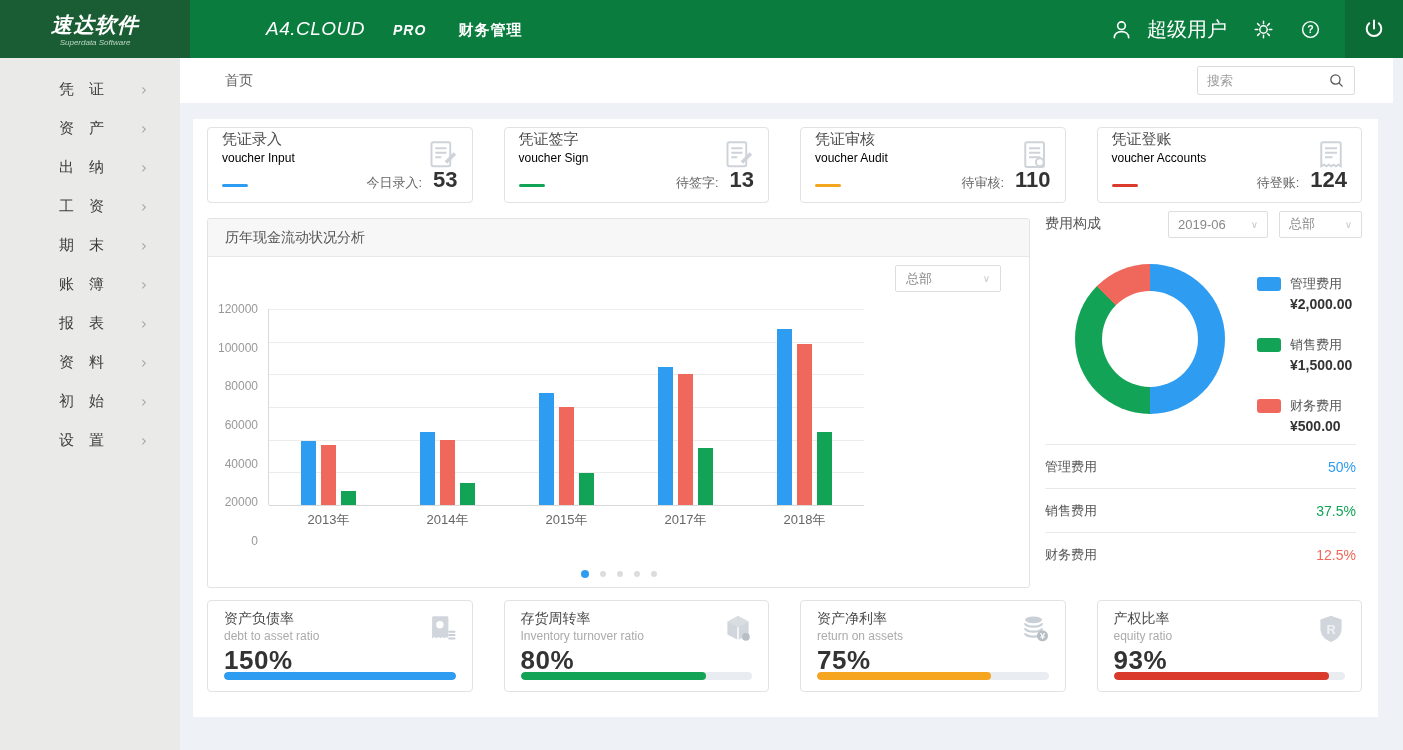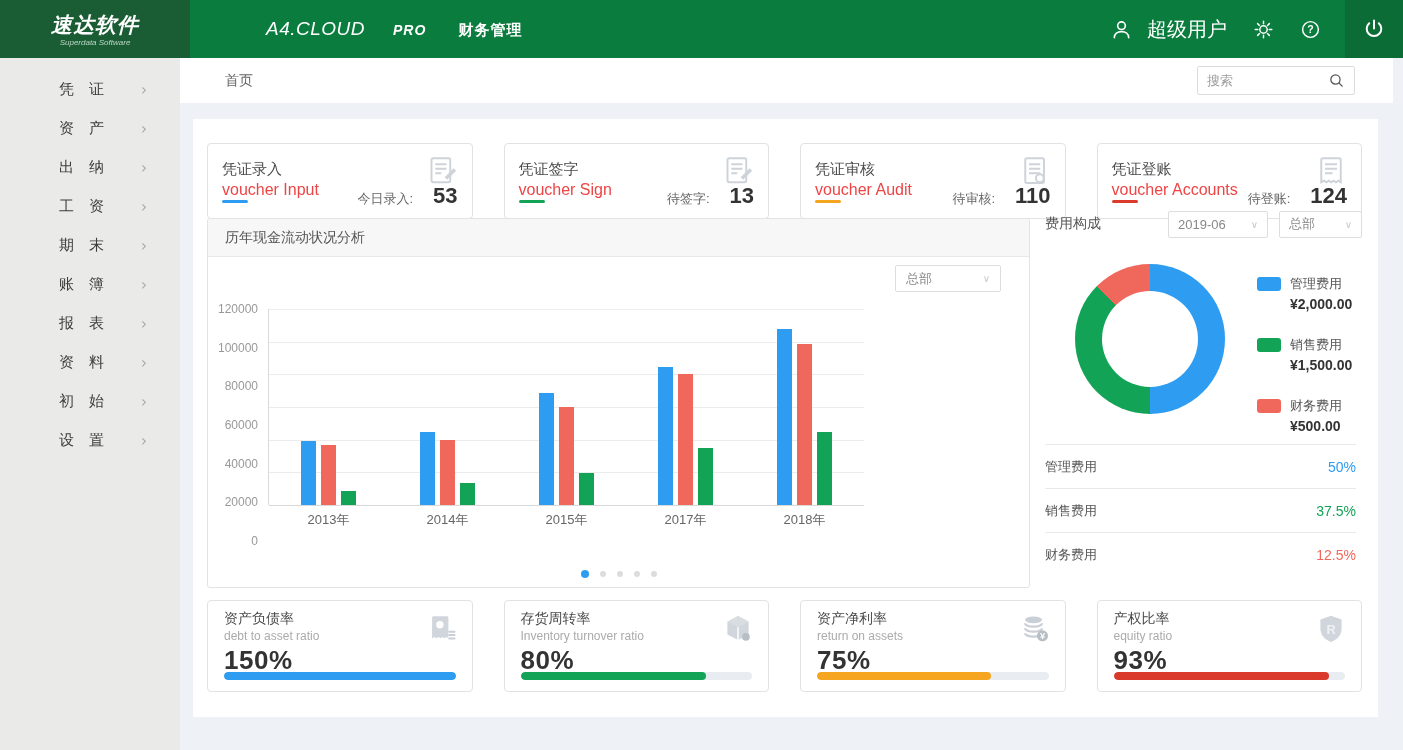--- a/index.html
+++ b/index.html
@@ -34,25 +34,25 @@
   .breadcrumb { font-size:14px; color:#666; cursor:pointer; }
   .search-box { margin-left:auto; width:158px; height:29px; border:1px solid #dcdcdc; border-radius:2px; display:flex; align-items:center; padding:0 9px; background:#fff; }
   .search-input { border:none; outline:none; flex:1; font-size:13px; color:#555; font-family:inherit; min-width:0; }
   .search-input::placeholder { color:#9a9a9a; }
 
   
   .content { position:absolute; left:193px; top:119px; width:1185px; height:598px; background:#fff; }
 
   
   .voucher-row { position:absolute; left:14px; top:8px; width:1155px; display:flex; gap:31px; }
-  .v-card { flex:1; height:76px; border:1px solid #e2e2e2; border-radius:4px; position:relative; padding:16px 14px; background:#fff;margin-top:16px; }
+  .v-card { flex:1; height:76px; border:1px solid #e2e2e2; border-radius:4px; position:relative; padding:2px 14px; background:#fff; }
   .v-title { font-size:15px; color:#4a4a4a; }
-  .v-sub { font-size:16px; color:#ef4444; margin-top:2px; }
+  .v-sub { font-size:12px; color:#000000; margin-top:2px; }
   .v-dash { position:absolute; left:14px; bottom:15px; width:26px; height:3px; border-radius:2px; }
-  .v-stat { position:absolute; right:14px; bottom:9px; display:flex; align-items:baseline; gap:20px; }
+  .v-stat { position:absolute; right:14px; bottom:9px; display:flex; align-items:baseline; gap:11px; }
   .v-stat-label { font-size:13px; color:#666; }
   .v-stat-value { font-size:22px; font-weight:bold; color:#333; }
   .v-icon { position:absolute; right:12px; top:9px; }
 
   
   .chart-panel { position:absolute; left:14px; top:99px; width:823px; height:370px; border:1px solid #e3e3e3; border-radius:3px; background:#fff; }
   .panel-header { height:38px; background:#f7f7f7; border-bottom:1px solid #e8e8e8; display:flex; align-items:center; padding:0 17px; font-size:14px; color:#555; border-radius:3px 3px 0 0; }
   .org-select { position:absolute; top:46px; right:28px; width:106px; height:27px; border:1px solid #ddd; border-radius:2px; display:flex; align-items:center; justify-content:space-between; padding:0 10px; font-size:13px; color:#888; background:#fff; cursor:pointer; }
   .select-caret { color:#c9c9c9; font-size:10px; }
   .chart-area { position:absolute; left:10px; top:90px; width:652px; height:232px; }

